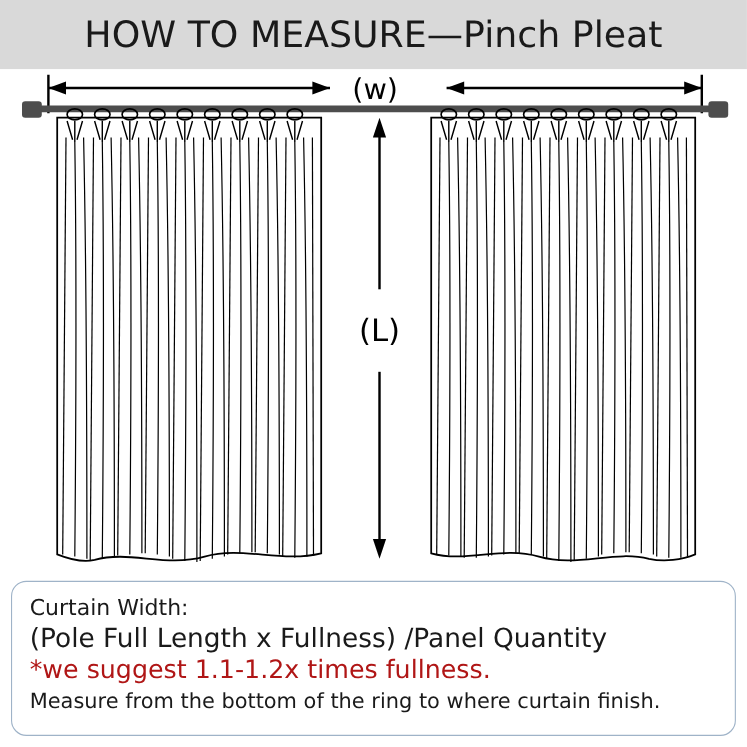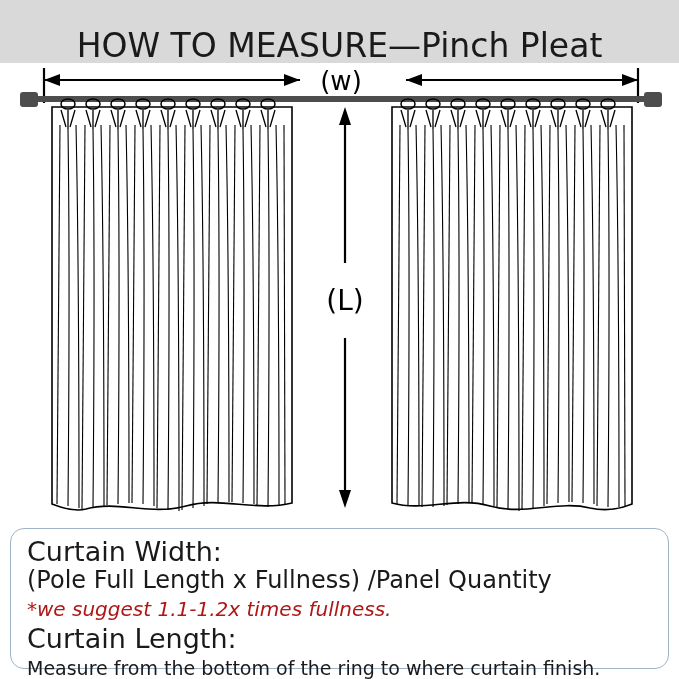--- a/index.html
+++ b/index.html
@@ -34,21 +34,20 @@
     top: 0;
     width: 679px;
     height: 63px;
     display: flex;
     align-items: center;
     justify-content: center;
     font-size: 33px;
     color: #1a1a1a;
     letter-spacing: 0px;
     white-space: nowrap;
-    margin-top: 14px;
   }
   
   .diagram {
     position: absolute;
     left: 0;
     top: 63px;
     width: 679px;
     height: 470px;
     background: #ffffff;
   }
@@ -71,32 +70,31 @@
     position: absolute;
     left: 16px;
     top: 8px;
     right: 12px;
   }
   .legend-line {
     color: #1a1a1a;
     white-space: nowrap;
   }
   .legend-head {
-    font-size: 27px;
+    font-size: 20px;
     line-height: 30px;
   }
   .legend-sub {
     font-size: 24px;
     line-height: 27px;
   }
   .legend-note {
-    font-size: 20px;
+    font-size: 23px;
     line-height: 30px;
     color: #b01616;
-    font-style: italic;
   }
   .legend-body {
     font-size: 19px;
     line-height: 28px;
   }
 </style>
 </head>
 <body>
 
 <div id="page">
@@ -258,18 +256,17 @@
       <text x="345" y="247" text-anchor="middle" font-family="DejaVu Sans, sans-serif" font-size="28" fill="#000">(L)</text>
 
     </svg>
   </div>
 
   <div class="legend">
     <div class="legend-inner">
       <div class="legend-line legend-head">Curtain Width:</div>
       <div class="legend-line legend-sub">(Pole Full Length x Fullness) /Panel Quantity</div>
       <div class="legend-line legend-note">*we suggest 1.1-1.2x times fullness.</div>
-      <div class="legend-line legend-head">Curtain Length:</div>
       <div class="legend-line legend-body">Measure from the bottom of the ring to where curtain finish.</div>
     </div>
   </div>
 
 </div>
 
 </body></html>

